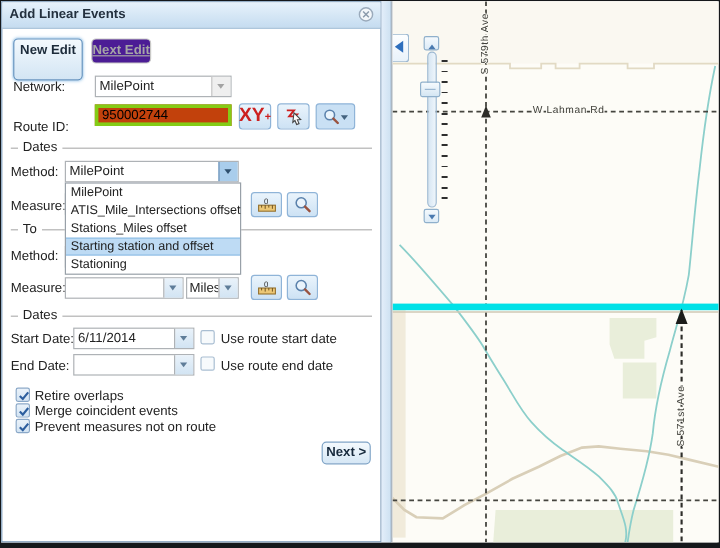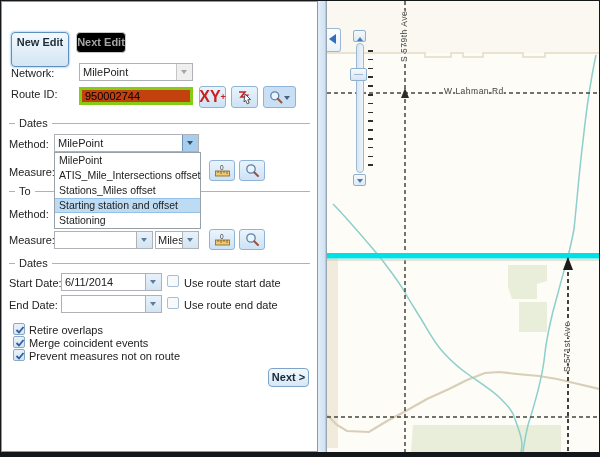--- a/index.html
+++ b/index.html
@@ -5,21 +5,21 @@
   html,body{margin:0;padding:0;background:#888;}
   .screen{position:relative;width:600px;height:457px;background:#15181b;font-family:"Liberation Sans",sans-serif;font-size:11px;color:#222;overflow:hidden;}
   .inner{position:absolute;left:1px;top:1px;width:597px;height:451px;background:#fff;}
   
   .panel{position:absolute;left:0;top:0;width:317px;height:451px;background:#fff;border:1px solid #7d9cba;box-sizing:border-box;}
   .panel-header{position:absolute;left:0;top:0;right:0;height:21px;background:linear-gradient(#e7f2fb,#c5dcf0);border-bottom:1px solid #9ab8d4;}
   .panel-title{position:absolute;left:6px;top:4px;font-weight:bold;color:#23303e;}
   .close-btn{position:absolute;right:5px;top:3px;width:14px;height:14px;cursor:pointer;}
   .btn{position:absolute;box-sizing:border-box;border-radius:4px;text-align:center;font-weight:bold;cursor:pointer;}
   .btn-primary{background:linear-gradient(#f3f9fd,#d3e5f4);border:1px solid #5e8fbd;box-shadow:0 0 0 1px #cfe4f5,0 0 3px #9cc6e8;color:#1c2b3a;}
-  .btn-disabled{background:#000000;border:1px solid #c9c9c7;color:#a6a6a6;cursor:default;}
+  .btn-disabled{background:#4c1d95;border:1px solid #c9c9c7;color:#a6a6a6;cursor:default;text-decoration:underline;}
   .btn-next{background:linear-gradient(#f3f9fd,#d6e7f5);border:1px solid #7fa3c8;border-color:#7ea3c6;color:#16293c;}
   .lbl{position:absolute;color:#222;white-space:nowrap;}
   .sep{position:absolute;left:7px;width:301px;border-top:1px solid #b2b2b2;}
   .legend{position:absolute;background:#fff;padding:0 4px;color:#222;}
   .field{position:absolute;box-sizing:border-box;height:18px;border:3px solid #84cc16;background:#c2410c;}
   .combo{position:absolute;display:flex;box-sizing:border-box;height:18px;border:1px solid #aeb2b6;background:#fff;}
   .combo-val{flex:1;padding:2px 0 0 3px;overflow:hidden;white-space:nowrap;}
   .trigger{width:16px;box-sizing:border-box;border-left:1px solid #aeb2b6;background:linear-gradient(#e9f2fa,#d2e4f3);position:relative;cursor:pointer;}
   .trigger .caret{position:absolute;left:4px;top:6px;width:0;height:0;border:3.5px solid transparent;border-top:4px solid #5f7d99;}
   .trigger.open{background:#a9cdec;border-left:1px solid #6f94b8;}
@@ -53,33 +53,42 @@
   .zthumb{position:absolute;left:23px;top:67px;width:17px;height:13px;box-sizing:border-box;border:1px solid #8fb0cc;border-radius:2px;background:linear-gradient(#f6fafd,#d5e6f3);cursor:pointer;}
   .zthumb::after{content:"";position:absolute;left:3px;right:3px;top:5px;border-top:1px solid #9cb8d2;}
 </style>
 </head>
 <body>
 
 <div class="screen">
 <div class="inner">
 
   <div class="panel">
+    <div class="panel-header">
+      <span class="panel-title">Add Linear Events</span>
+      <span class="close-btn">
+        <svg width="14" height="14">
+              <circle cx="7" cy="7" r="5.5" fill="#f3f7fa" stroke="#9aaabb" stroke-width="1.2"></circle>
+              <path d="M4.6 4.6 L9.4 9.4 M9.4 4.6 L4.6 9.4" stroke="#8a9aab" stroke-width="1.2"></path>
+            </svg>
+      </span>
+    </div>
 
     <div class="btn btn-primary" style="left:9px;top:30px;width:58px;height:35px;line-height:19px;">New Edit</div>
     <div class="btn btn-disabled" style="left:74px;top:30px;width:50px;height:21px;line-height:19px;">Next Edit</div>
 
     <span class="lbl" style="left:9px;top:65px;">Network:</span>
     <div class="combo" style="left:77px;top:61px;width:114px;">
       <div class="combo-val">MilePoint</div>
       <div class="trigger dis">
             <span class="caret"></span>
           </div>
     </div>
 
-    <span class="lbl" style="left:9px;top:86px;">Route ID:</span>
+    <span class="lbl" style="left:9px;top:98px;">Route ID:</span>
     <input class="field" style="left: 77px; top: 85px; width: 114px; padding-left: 3px; font-size: 11px; font-family: inherit;" value="950002744">
     <div class="tool" style="left:197px;top:84px;">
       <span class="xytxt">XY</span>
           <span class="xyplus">+</span>
     </div>
     <div class="tool" style="left:229px;top:84px;">
       <svg width="16" height="16">
         <path d="M2,3 L8,3 L4,8 L10,8" fill="none" stroke="#cc2020" stroke-width="1.6"></path>
         <path d="M10,8 l-2,-2.4 l4.4,0 z" fill="#cc2020"></path>
         <path d="M8,5 L13.6,10.6 L10.8,10.8 L12.2,14 L10.2,14.8 L8.8,11.4 L7,13 Z" fill="#fff" stroke="#444" stroke-width="0.9"></path>

